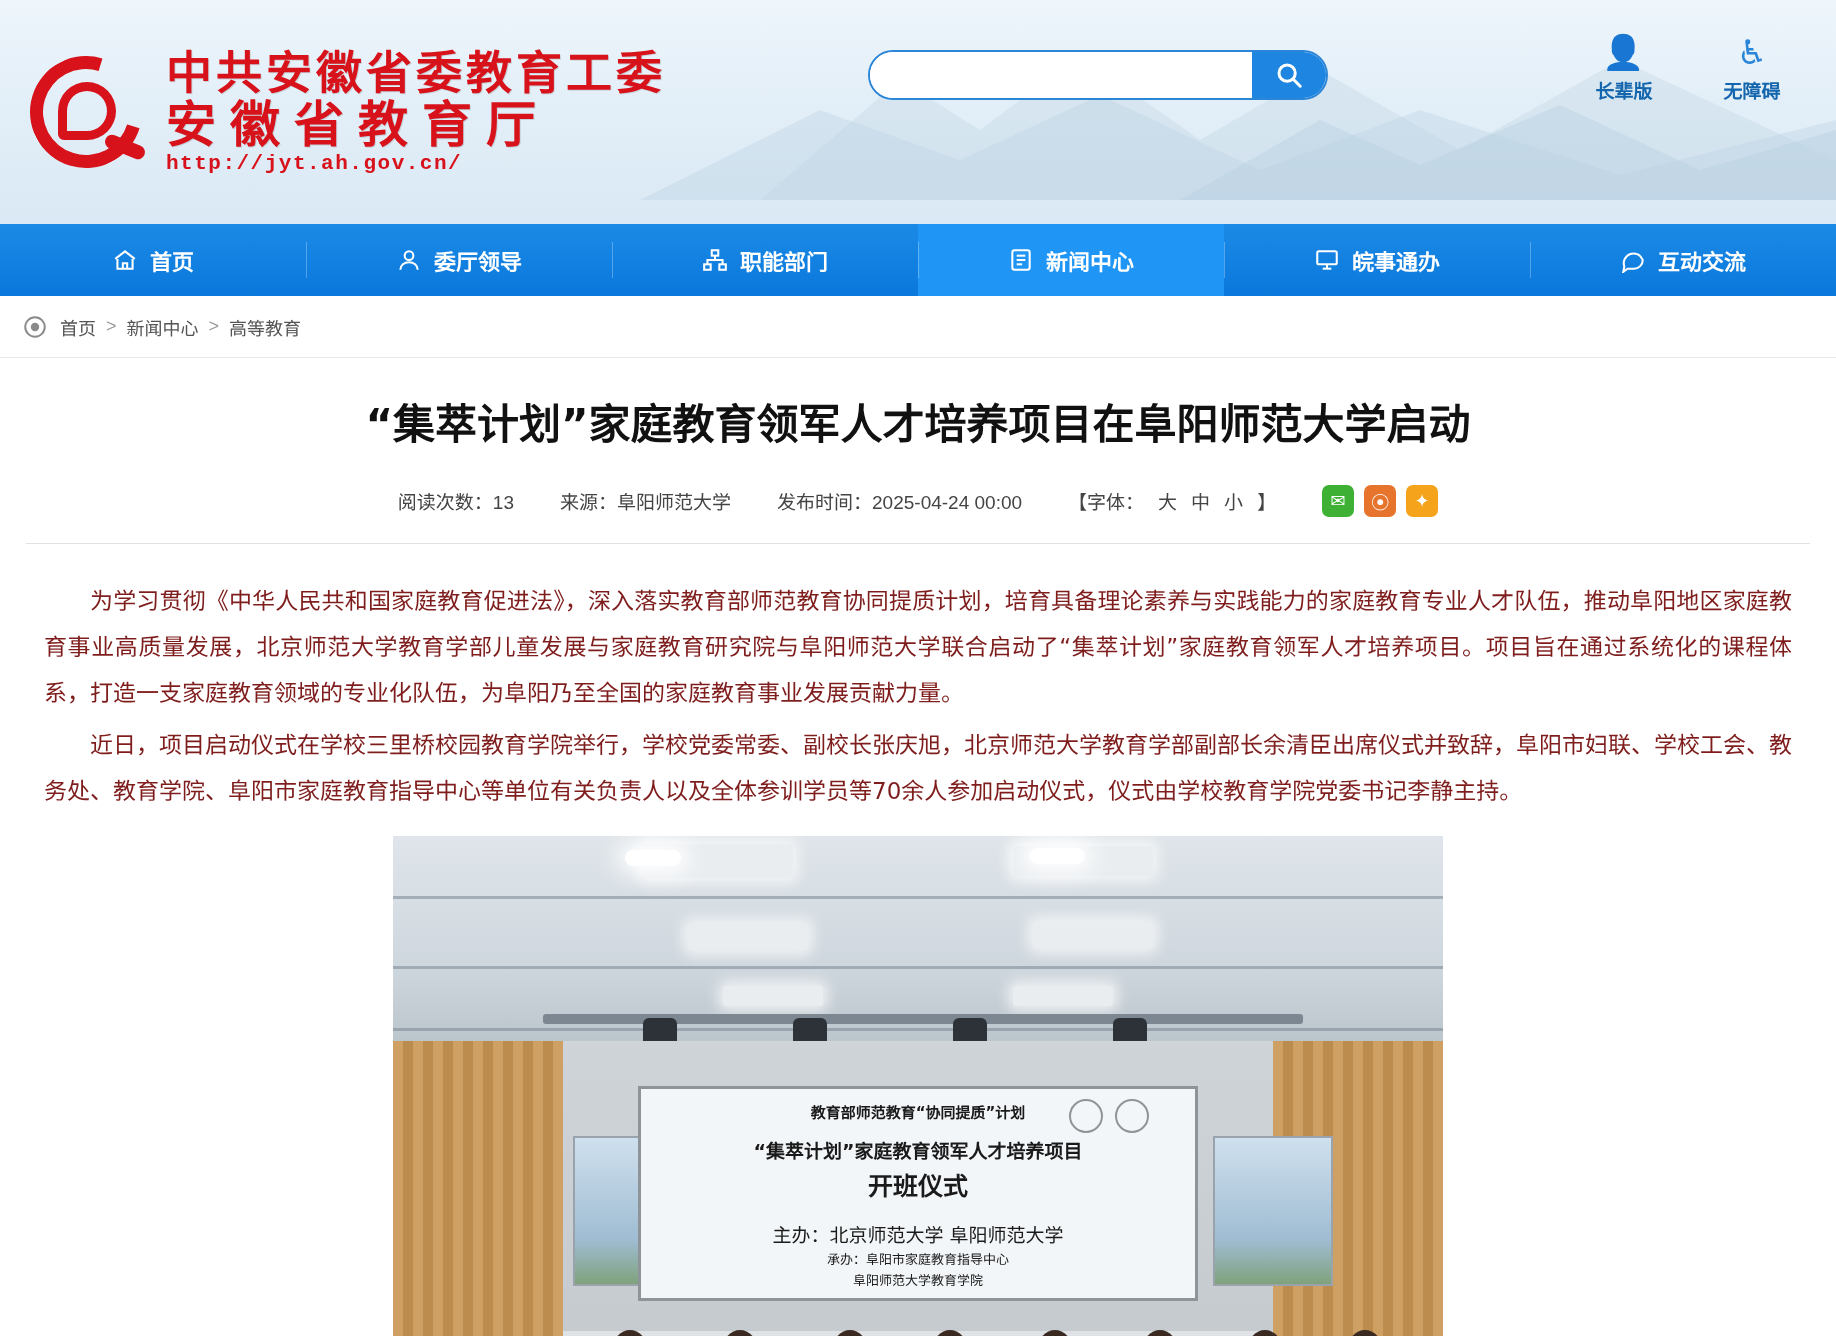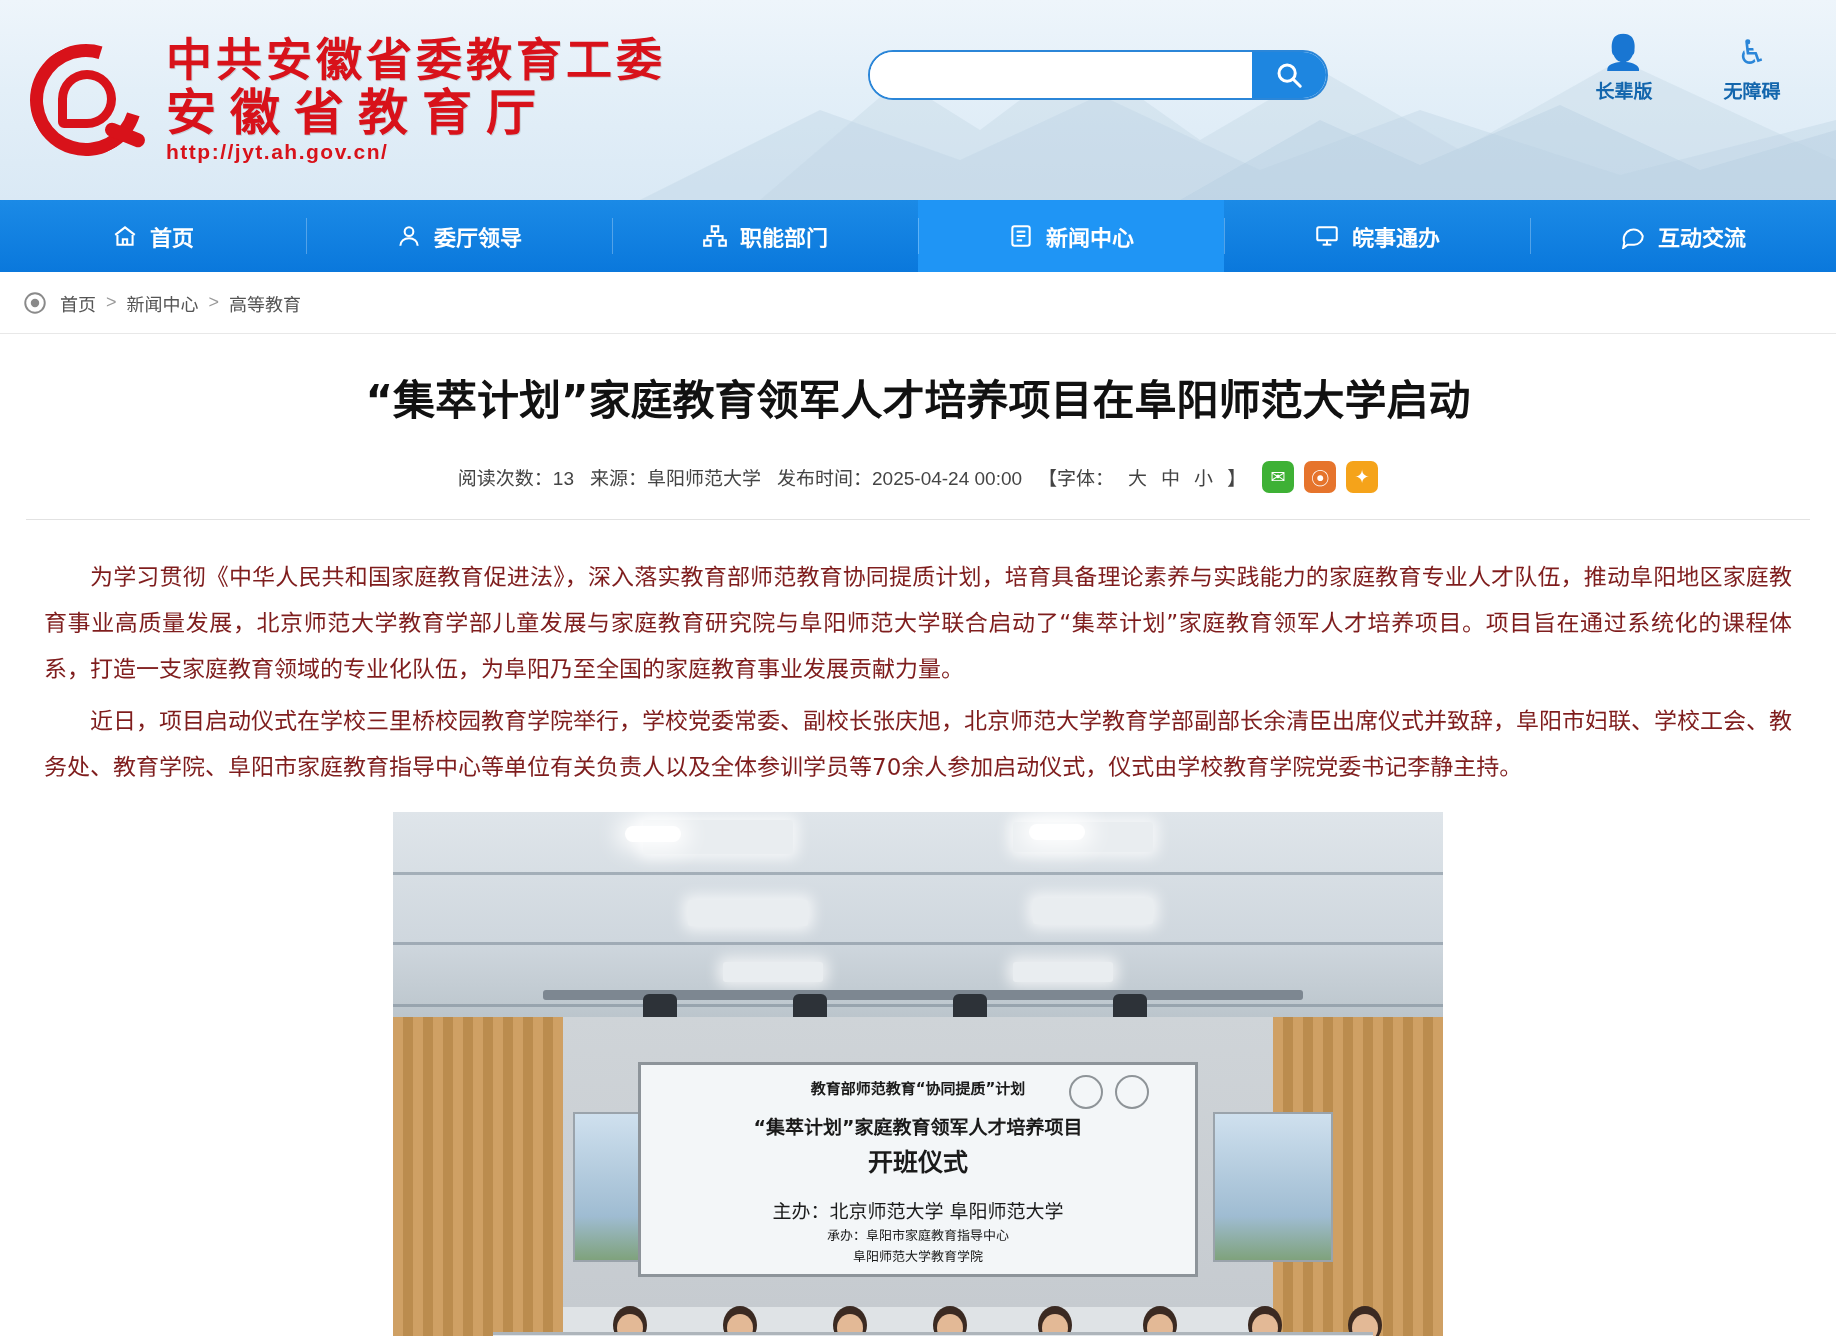--- a/index.html
+++ b/index.html
@@ -6,21 +6,21 @@
   html, body {
     margin: 0; padding: 0;
     width: 1836px;
     background: #ffffff;
     font-family: "Liberation Sans", "DejaVu Sans", sans-serif;
   }
 
   
   .header {
     position: relative;
-    height: 200px;
+    height: 224px;
     background:
       linear-gradient(180deg, #eef5fb 0%, #e3eff8 45%, #dae9f5 100%);
     overflow: hidden;
   }
   .header .mountains {
     position: absolute;
     inset: 0;
     opacity: .55;
   }
   .header-inner {
@@ -76,21 +76,21 @@
     text-shadow: 1px 1px 0 rgba(0,0,0,.12);
   }
   .logo-line1 { font-size: 46px; }
   .logo-line2 { font-size: 50px; letter-spacing: 14px; }
   .logo-url {
     color: #d8121a;
     font-size: 21px;
     font-weight: 700;
     letter-spacing: 1.5px;
     margin-top: 0;
-    font-family: Liberation Sans, sans-serif;
+    font-family: Liberation Mono, monospace;
   }
 
   
   .search-box {
     position: absolute;
     left: 868px; top: 50px;
     width: 460px; height: 50px;
     display: flex;
     border: 2px solid #2b86d8;
     border-radius: 26px;
@@ -199,21 +199,21 @@
     font-weight: 700;
     color: #111;
     margin: 40px 0 0;
     line-height: 1.3;
     font-family: "DejaVu Sans", "Liberation Sans", sans-serif;
   }
   .art-meta {
     display: flex;
     align-items: center;
     justify-content: center;
-    gap: 16px;
+    gap: 46px;
     margin-top: 32px;
     font-size: 19px;
     color: #444;
   }
   .meta-item { white-space: nowrap; }
   .font-size-pick { display: inline-flex; align-items: center; gap: 14px; }
   .font-size-pick span { cursor: pointer; }
   .share-icons { display: flex; gap: 10px; align-items: center; }
   .sicon {
     width: 32px; height: 32px;

